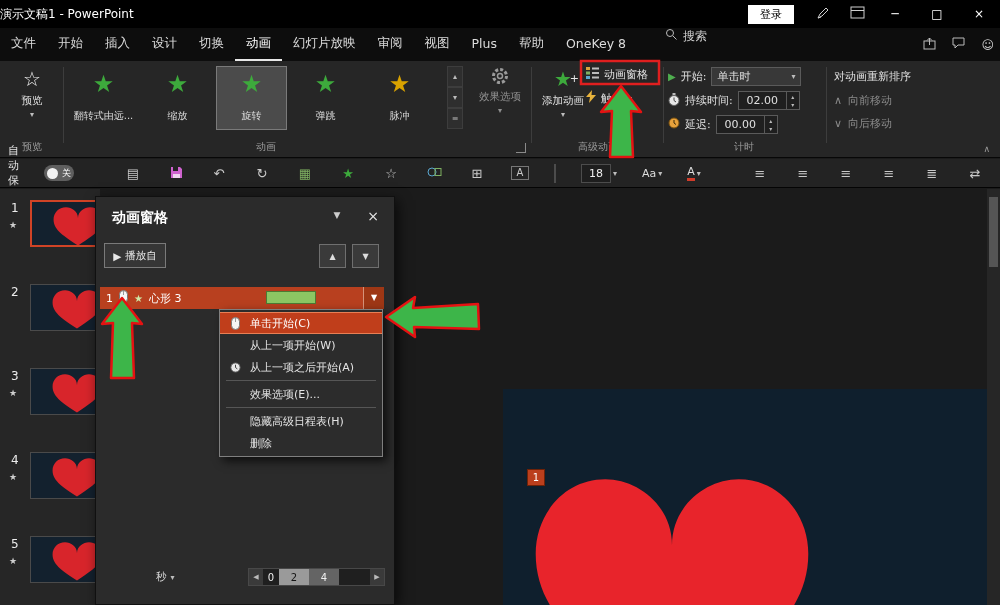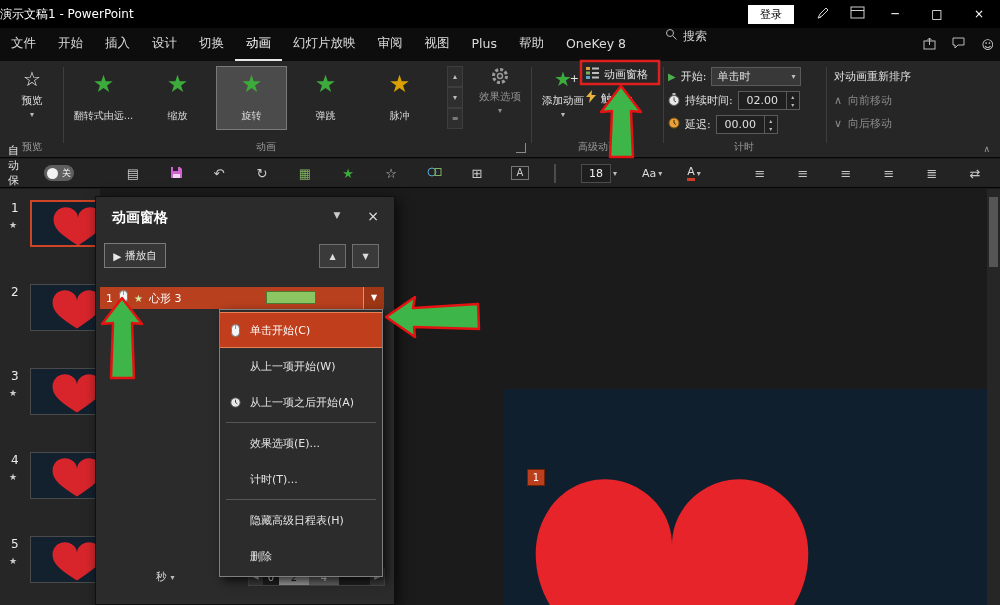--- a/index.html
+++ b/index.html
@@ -101,21 +101,21 @@
   .pane-chevron{position:absolute;left:232px;top:13px;width:18px;text-align:center;color:#ccc;font-size:9px}
   .pane-close{position:absolute;left:266px;top:8px;width:22px;height:22px;text-align:center;line-height:22px;color:#e6e6e6;font-size:14px}
   .play-btn{position:absolute;left:8px;top:46px;width:62px;height:25px;background:#363636;border:1px solid #7a7a7a;color:#e8e8e8;font-size:10.5px;display:flex;align-items:center;justify-content:center;gap:4px}
   .pane-up,.pane-down{position:absolute;top:47px;width:27px;height:24px;background:#3a3a3a;border:1px solid #6f6f6f;color:#ddd;font-size:8px;display:flex;align-items:center;justify-content:center}
   .pane-up{left:223px}.pane-down{left:256px}
   .anim-item{position:absolute;left:4px;top:90px;width:284px;height:22px;background:#b8401f;display:flex;align-items:center;gap:6px;padding-left:6px;color:#fff;font-size:11px}
   .ai-star{color:#cfe8a6;font-size:10px}
   .ai-bar{position:absolute;left:166px;top:4px;width:50px;height:13px;background:#8cc663;border:1px solid #4c7a33}
   .ai-drop{position:absolute;right:0;top:0;width:21px;height:22px;background:#9e3715;border-left:1px solid #d5937a;color:#fff;text-align:center;line-height:22px;font-size:8px}
   .menu{position:absolute;left:123px;top:112px;width:164px;background:#2c2c2c;border:1px solid #7f7f7f;box-shadow:4px 4px 9px rgba(0,0,0,.7);z-index:20;padding:2px 0}
-  .mi{height:36px;display:flex;align-items:center;padding-left:8px;gap:8px;font-size:11px;color:#e4e4e4}
+  .mi{height:22px;display:flex;align-items:center;padding-left:8px;gap:8px;font-size:11px;color:#e4e4e4}
   .mi-icon{width:14px;display:flex;justify-content:center}
   .mi.selected{background:#c03e1b;border-top:1px solid #e87f55;border-bottom:1px solid #e87f55;color:#fff}
   .msep{height:1px;background:#565656;margin:2px 6px}
   .sec-btn{position:absolute;left:60px;top:373px;display:flex;align-items:center;gap:4px;font-size:10.5px;color:#ddd}
   .timeline{position:absolute;left:152px;top:371px;width:137px;height:18px;display:flex;border:1px solid #484848;font-size:10px}
   .tl-btn{width:14px;background:#3a3a3a;color:#bbb;font-size:7px;display:flex;align-items:center;justify-content:center}
   .tl-c{display:flex;align-items:center;justify-content:center}
   .tl-c0{width:16px;background:#1f1f1f;color:#eee}
   .tl-c1{width:30px;background:#9a9a9a;color:#151515}
   .tl-c2{width:30px;background:#646464;color:#f0f0f0}
@@ -505,24 +505,20 @@
               <path d="M6 3 v3 l2 1.5" stroke="#333" fill="none"></path>
             </svg>
         </span>
         <span>从上一项之后开始(A)</span>
       </div>
       <div class="msep"></div>
       <div class="mi">
         <span class="mi-icon"></span>
         <span>效果选项(E)...</span>
       </div>
-      <div class="mi">
-        <span class="mi-icon"></span>
-        <span>计时(T)...</span>
-      </div>
       <div class="msep"></div>
       <div class="mi">
         <span class="mi-icon"></span>
         <span>隐藏高级日程表(H)</span>
       </div>
       <div class="mi">
         <span class="mi-icon"></span>
         <span>删除</span>
       </div>
     </div>

